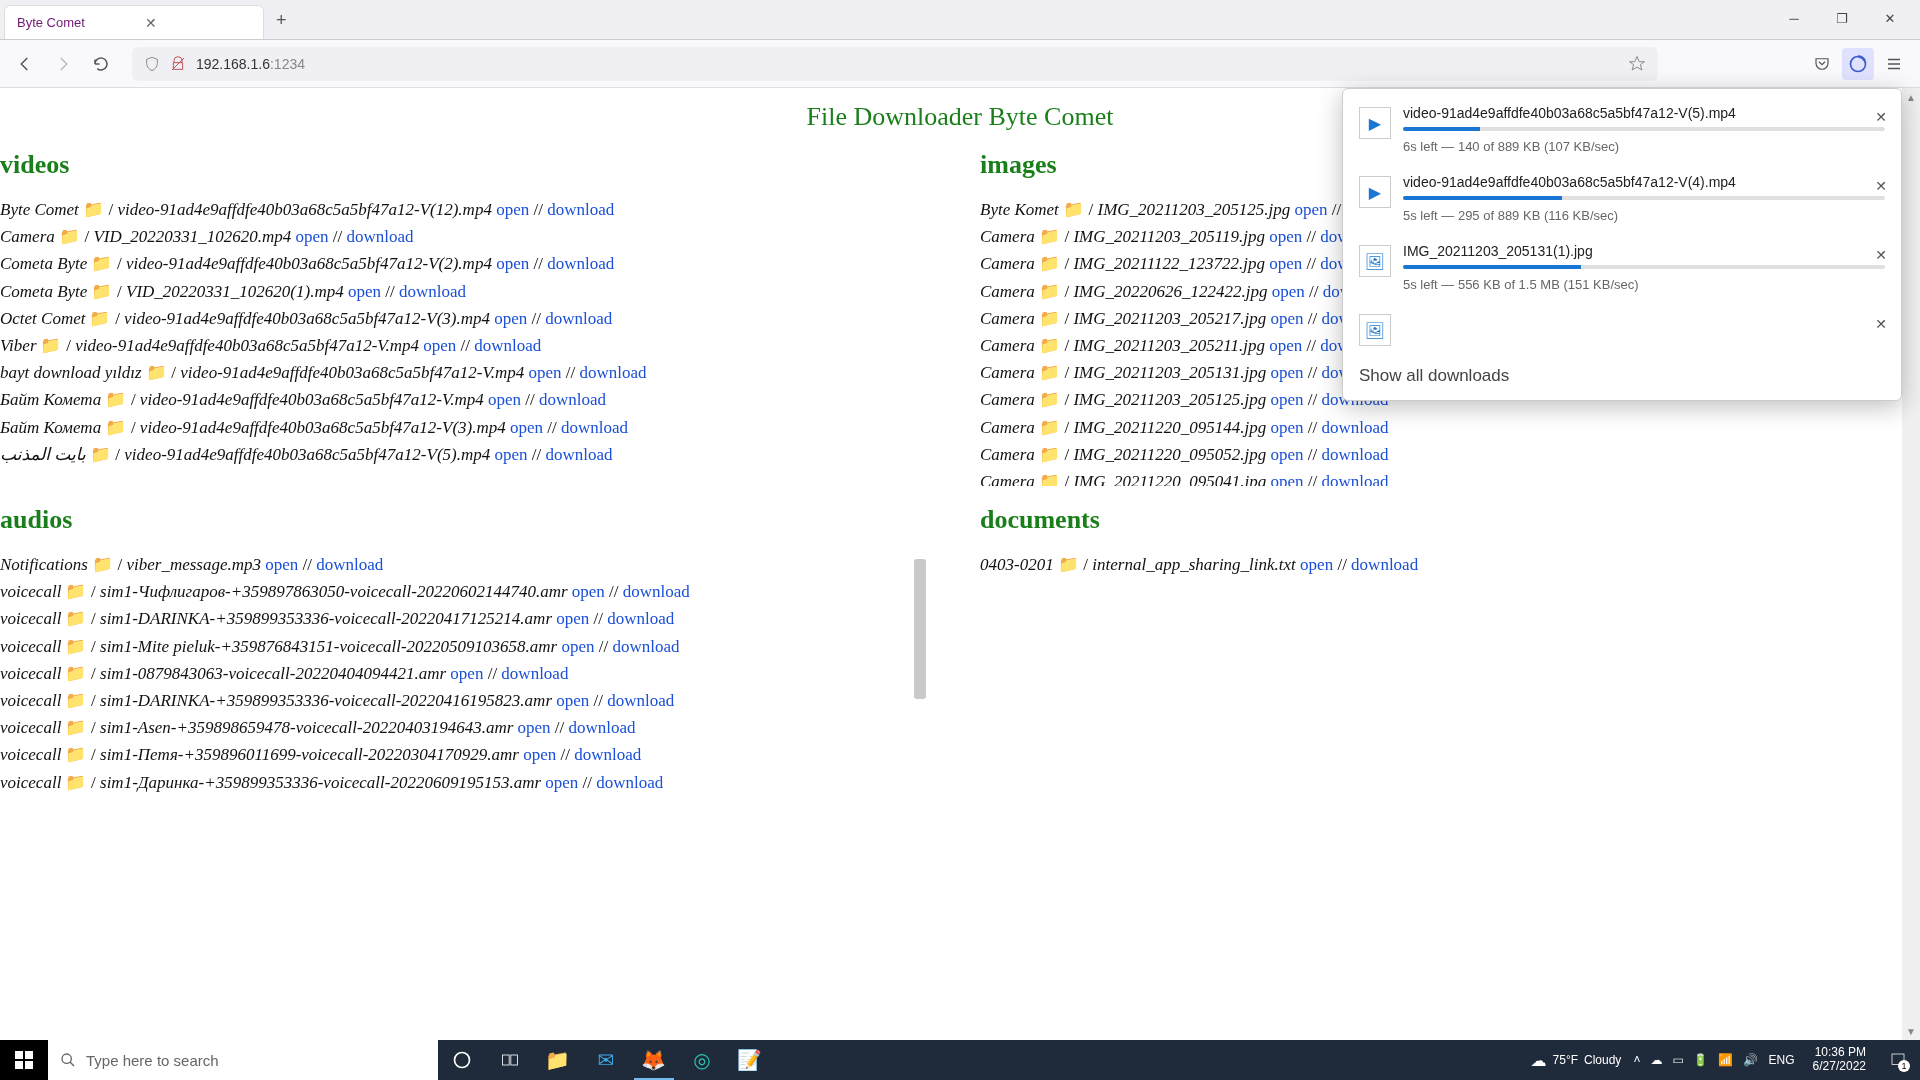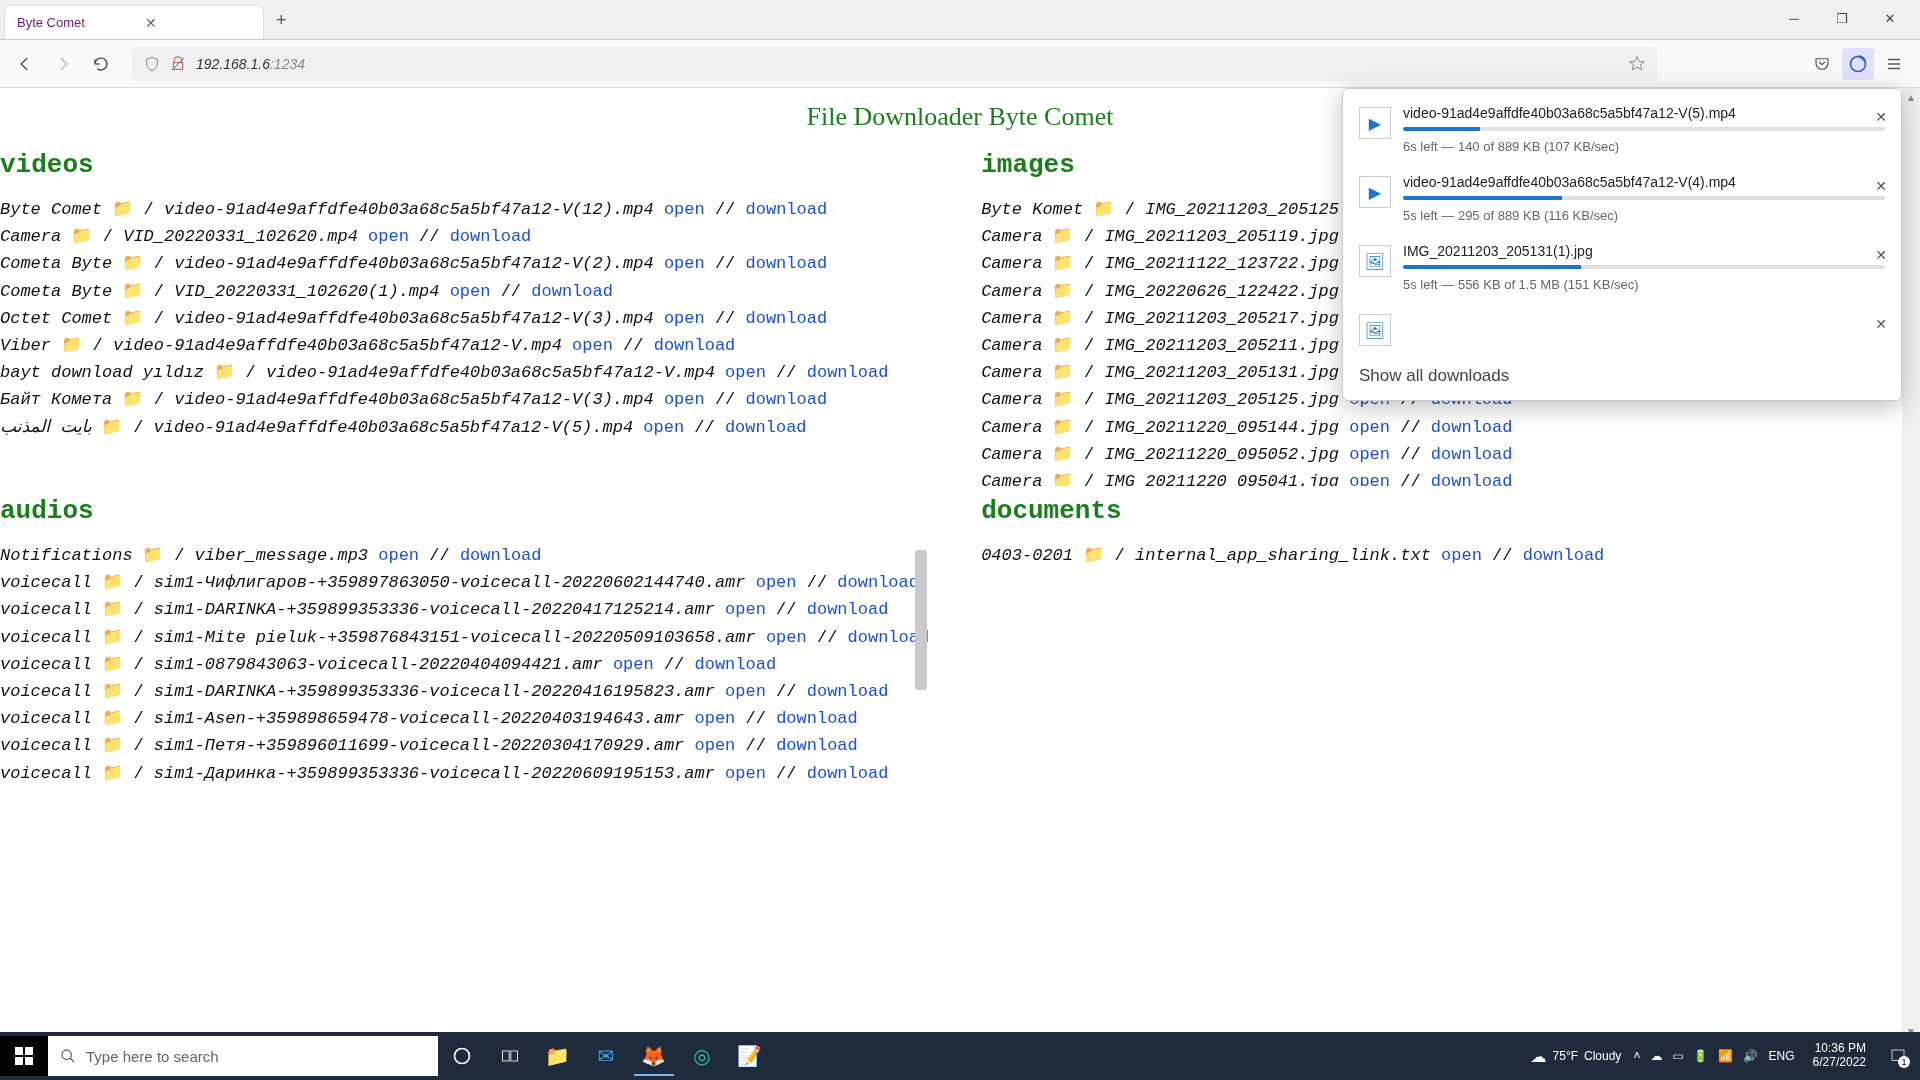--- a/index.html
+++ b/index.html
@@ -58,21 +58,21 @@
   height: 34px;
   background: #f0f0f4;
   border-radius: 6px;
   display: flex;
   align-items: center;
   padding: 0 12px;
   gap: 10px;
   margin: 0 140px 0 8px;
 }
 .addr-icon { color: #777; font-size: 14px; }
-.addr-text { color: #333; font-size: 14px; font-style: italic; }
+.addr-text { color: #333; font-size: 14px; }
 .addr-text .port { color: #888; }
 .toolbar-right { display:flex; gap:4px; align-items:center; }
 .tb-icon { width:32px; height:32px; display:flex; align-items:center; justify-content:center; border-radius:4px; cursor:pointer; color:#555; }
 .tb-icon.active { background:#e0e0ff; }
 
 
 .page {
   position: absolute;
   top: 88px; left:0; right:0; bottom:40px;
   overflow: hidden;
@@ -81,23 +81,22 @@
 h1.page-title {
   text-align: center;
   color: #1a7f1a;
   font-size: 26px;
   font-weight: normal;
   padding: 14px 0 8px;
 }
 .grid {
   display: grid;
   grid-template-columns: 1fr 1fr;
-  gap: 0 40px;
+  gap: 9px 40px;
   padding: 0 0 0 0;
-  font-family: Liberation Mono, monospace;
 }
 .section { padding: 10px 12px 0 0; }
 .section h2 {
   color: #1a7f1a;
   font-size: 26px;
   font-weight: bold;
   margin-bottom: 16px;
 }
 .file-list { max-height: 290px; overflow-y: auto; position: relative; }
 .doc-list { max-height: 250px; overflow: hidden; }
@@ -180,21 +179,21 @@
   top: 8px; height: 140px;
   background: #c9c9c9;
   border-radius: 3px;
 }
 .audios-wrap { position: relative; }
 
 
 .taskbar {
   position: absolute;
   left:0; right:0; bottom:0;
-  height: 48px;
+  height: 40px;
   background: #1f2a3a;
   display: flex;
   align-items: center;
   color: #fff;
 }
 .start-btn {
   width: 48px; height:40px;
   background:#000;
   display:flex; align-items:center; justify-content:center;
 }
@@ -320,20 +319,21 @@
     <div class="section">
       <h2>videos</h2>
       <div class="file-list" id="list-videos">
           <div class="row"><span>Byte Comet</span> <span class="folder-icon">📁</span><span class="sep"> / </span><span>video-91ad4e9affdfe40b03a68c5a5bf47a12-V(12).mp4</span> <a class="link">open</a><span class="sep"> // </span><a class="link">download</a></div>
           <div class="row"><span>Camera</span> <span class="folder-icon">📁</span><span class="sep"> / </span><span>VID_20220331_102620.mp4</span> <a class="link">open</a><span class="sep"> // </span><a class="link">download</a></div>
           <div class="row"><span>Cometa Byte</span> <span class="folder-icon">📁</span><span class="sep"> / </span><span>video-91ad4e9affdfe40b03a68c5a5bf47a12-V(2).mp4</span> <a class="link">open</a><span class="sep"> // </span><a class="link">download</a></div>
           <div class="row"><span>Cometa Byte</span> <span class="folder-icon">📁</span><span class="sep"> / </span><span>VID_20220331_102620(1).mp4</span> <a class="link">open</a><span class="sep"> // </span><a class="link">download</a></div>
           <div class="row"><span>Octet Comet</span> <span class="folder-icon">📁</span><span class="sep"> / </span><span>video-91ad4e9affdfe40b03a68c5a5bf47a12-V(3).mp4</span> <a class="link">open</a><span class="sep"> // </span><a class="link">download</a></div>
           <div class="row"><span>Viber</span> <span class="folder-icon">📁</span><span class="sep"> / </span><span>video-91ad4e9affdfe40b03a68c5a5bf47a12-V.mp4</span> <a class="link">open</a><span class="sep"> // </span><a class="link">download</a></div>
           <div class="row"><span>bayt download yıldız</span> <span class="folder-icon">📁</span><span class="sep"> / </span><span>video-91ad4e9affdfe40b03a68c5a5bf47a12-V.mp4</span> <a class="link">open</a><span class="sep"> // </span><a class="link">download</a></div>
+          <div class="row"><span>Байт Комета</span> <span class="folder-icon">📁</span><span class="sep"> / </span><span>video-91ad4e9affdfe40b03a68c5a5bf47a12-V.mp4</span> <a class="link">open</a><span class="sep"> // </span><a class="link">download</a></div>
           <div class="row"><span>Байт Комета</span> <span class="folder-icon">📁</span><span class="sep"> / </span><span>video-91ad4e9affdfe40b03a68c5a5bf47a12-V(3).mp4</span> <a class="link">open</a><span class="sep"> // </span><a class="link">download</a></div>
           <div class="row"><span>بايت المذنب</span> <span class="folder-icon">📁</span><span class="sep"> / </span><span>video-91ad4e9affdfe40b03a68c5a5bf47a12-V(5).mp4</span> <a class="link">open</a><span class="sep"> // </span><a class="link">download</a></div>
         </div>
     </div>
 
     <div class="section">
       <h2>images</h2>
       <div class="file-list" id="list-images">
           <div class="row"><span>Byte Komet</span> <span class="folder-icon">📁</span><span class="sep"> / </span><span>IMG_20211203_205125.jpg</span> <a class="link">open</a><span class="sep"> // </span><a class="link">download</a></div>
           <div class="row"><span>Camera</span> <span class="folder-icon">📁</span><span class="sep"> / </span><span>IMG_20211203_205119.jpg</span> <a class="link">open</a><span class="sep"> // </span><a class="link">download</a></div>

